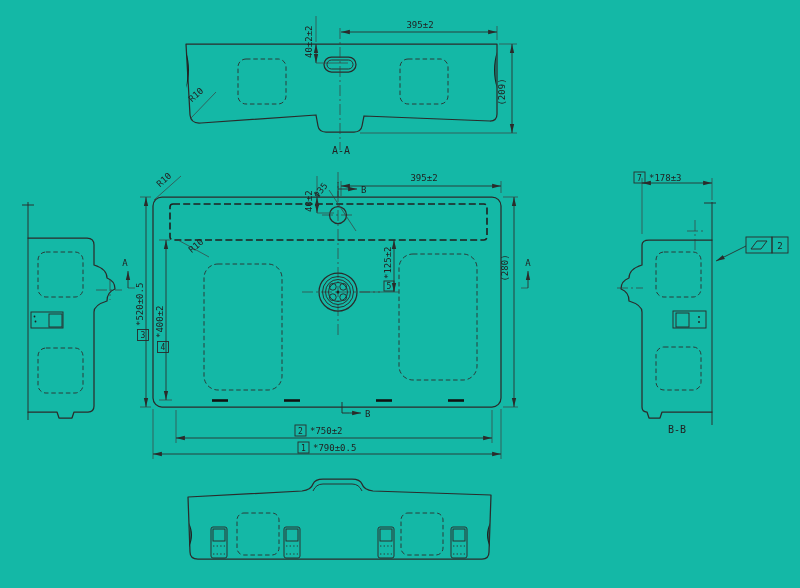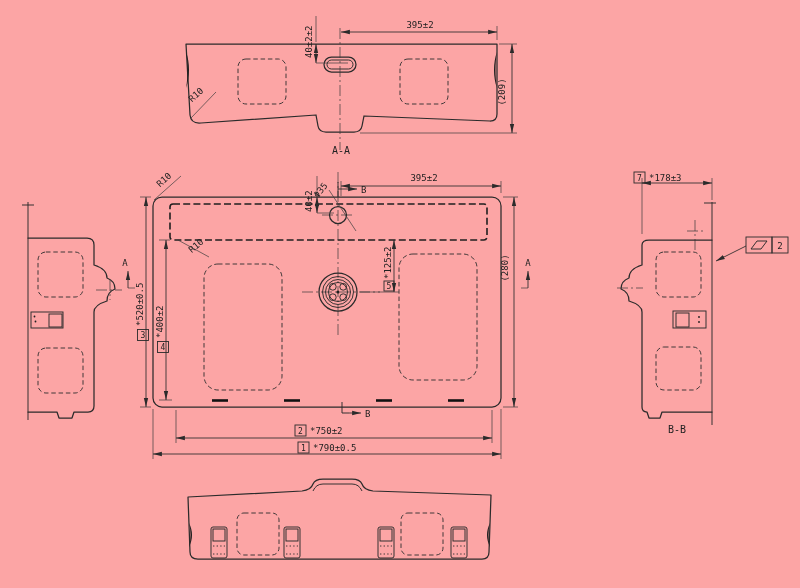--- a/index.html
+++ b/index.html
@@ -1,16 +1,16 @@
 <!DOCTYPE html>
 <html><head>
 <meta charset="utf-8">
 <style>
   html,body{margin:0;padding:0;background:#f4f4f4;}
-  .sheet{position:relative;width:800px;height:588px;background:#fca5a5;overflow:hidden;
+  .sheet{position:relative;width:800px;height:588px;background:#14b8a6;overflow:hidden;
          font-family:"DejaVu Sans Mono","Liberation Mono",monospace;}
   svg{display:block}
   svg text{fill:#222;font-family:"DejaVu Sans Mono","Liberation Mono",monospace;font-size:9px;}
   .ol{fill:none;stroke:#2b2b2b;stroke-width:1.25;stroke-linejoin:round;stroke-linecap:round;}
   .th{fill:none;stroke:#2b2b2b;stroke-width:0.95;}
   .hid{fill:none;stroke:#2e2e2e;stroke-width:0.9;stroke-dasharray:4.5 2.8;}
   .hidb{fill:none;stroke:#1f1f1f;stroke-width:1.6;stroke-dasharray:7 3.2;}
   .cl{fill:none;stroke:#3a3a3a;stroke-width:0.7;stroke-dasharray:11 3 2 3;}
   .dim{fill:none;stroke:#2b2b2b;stroke-width:0.85;}
   .ext{fill:none;stroke:#3c3c3c;stroke-width:0.7;}

